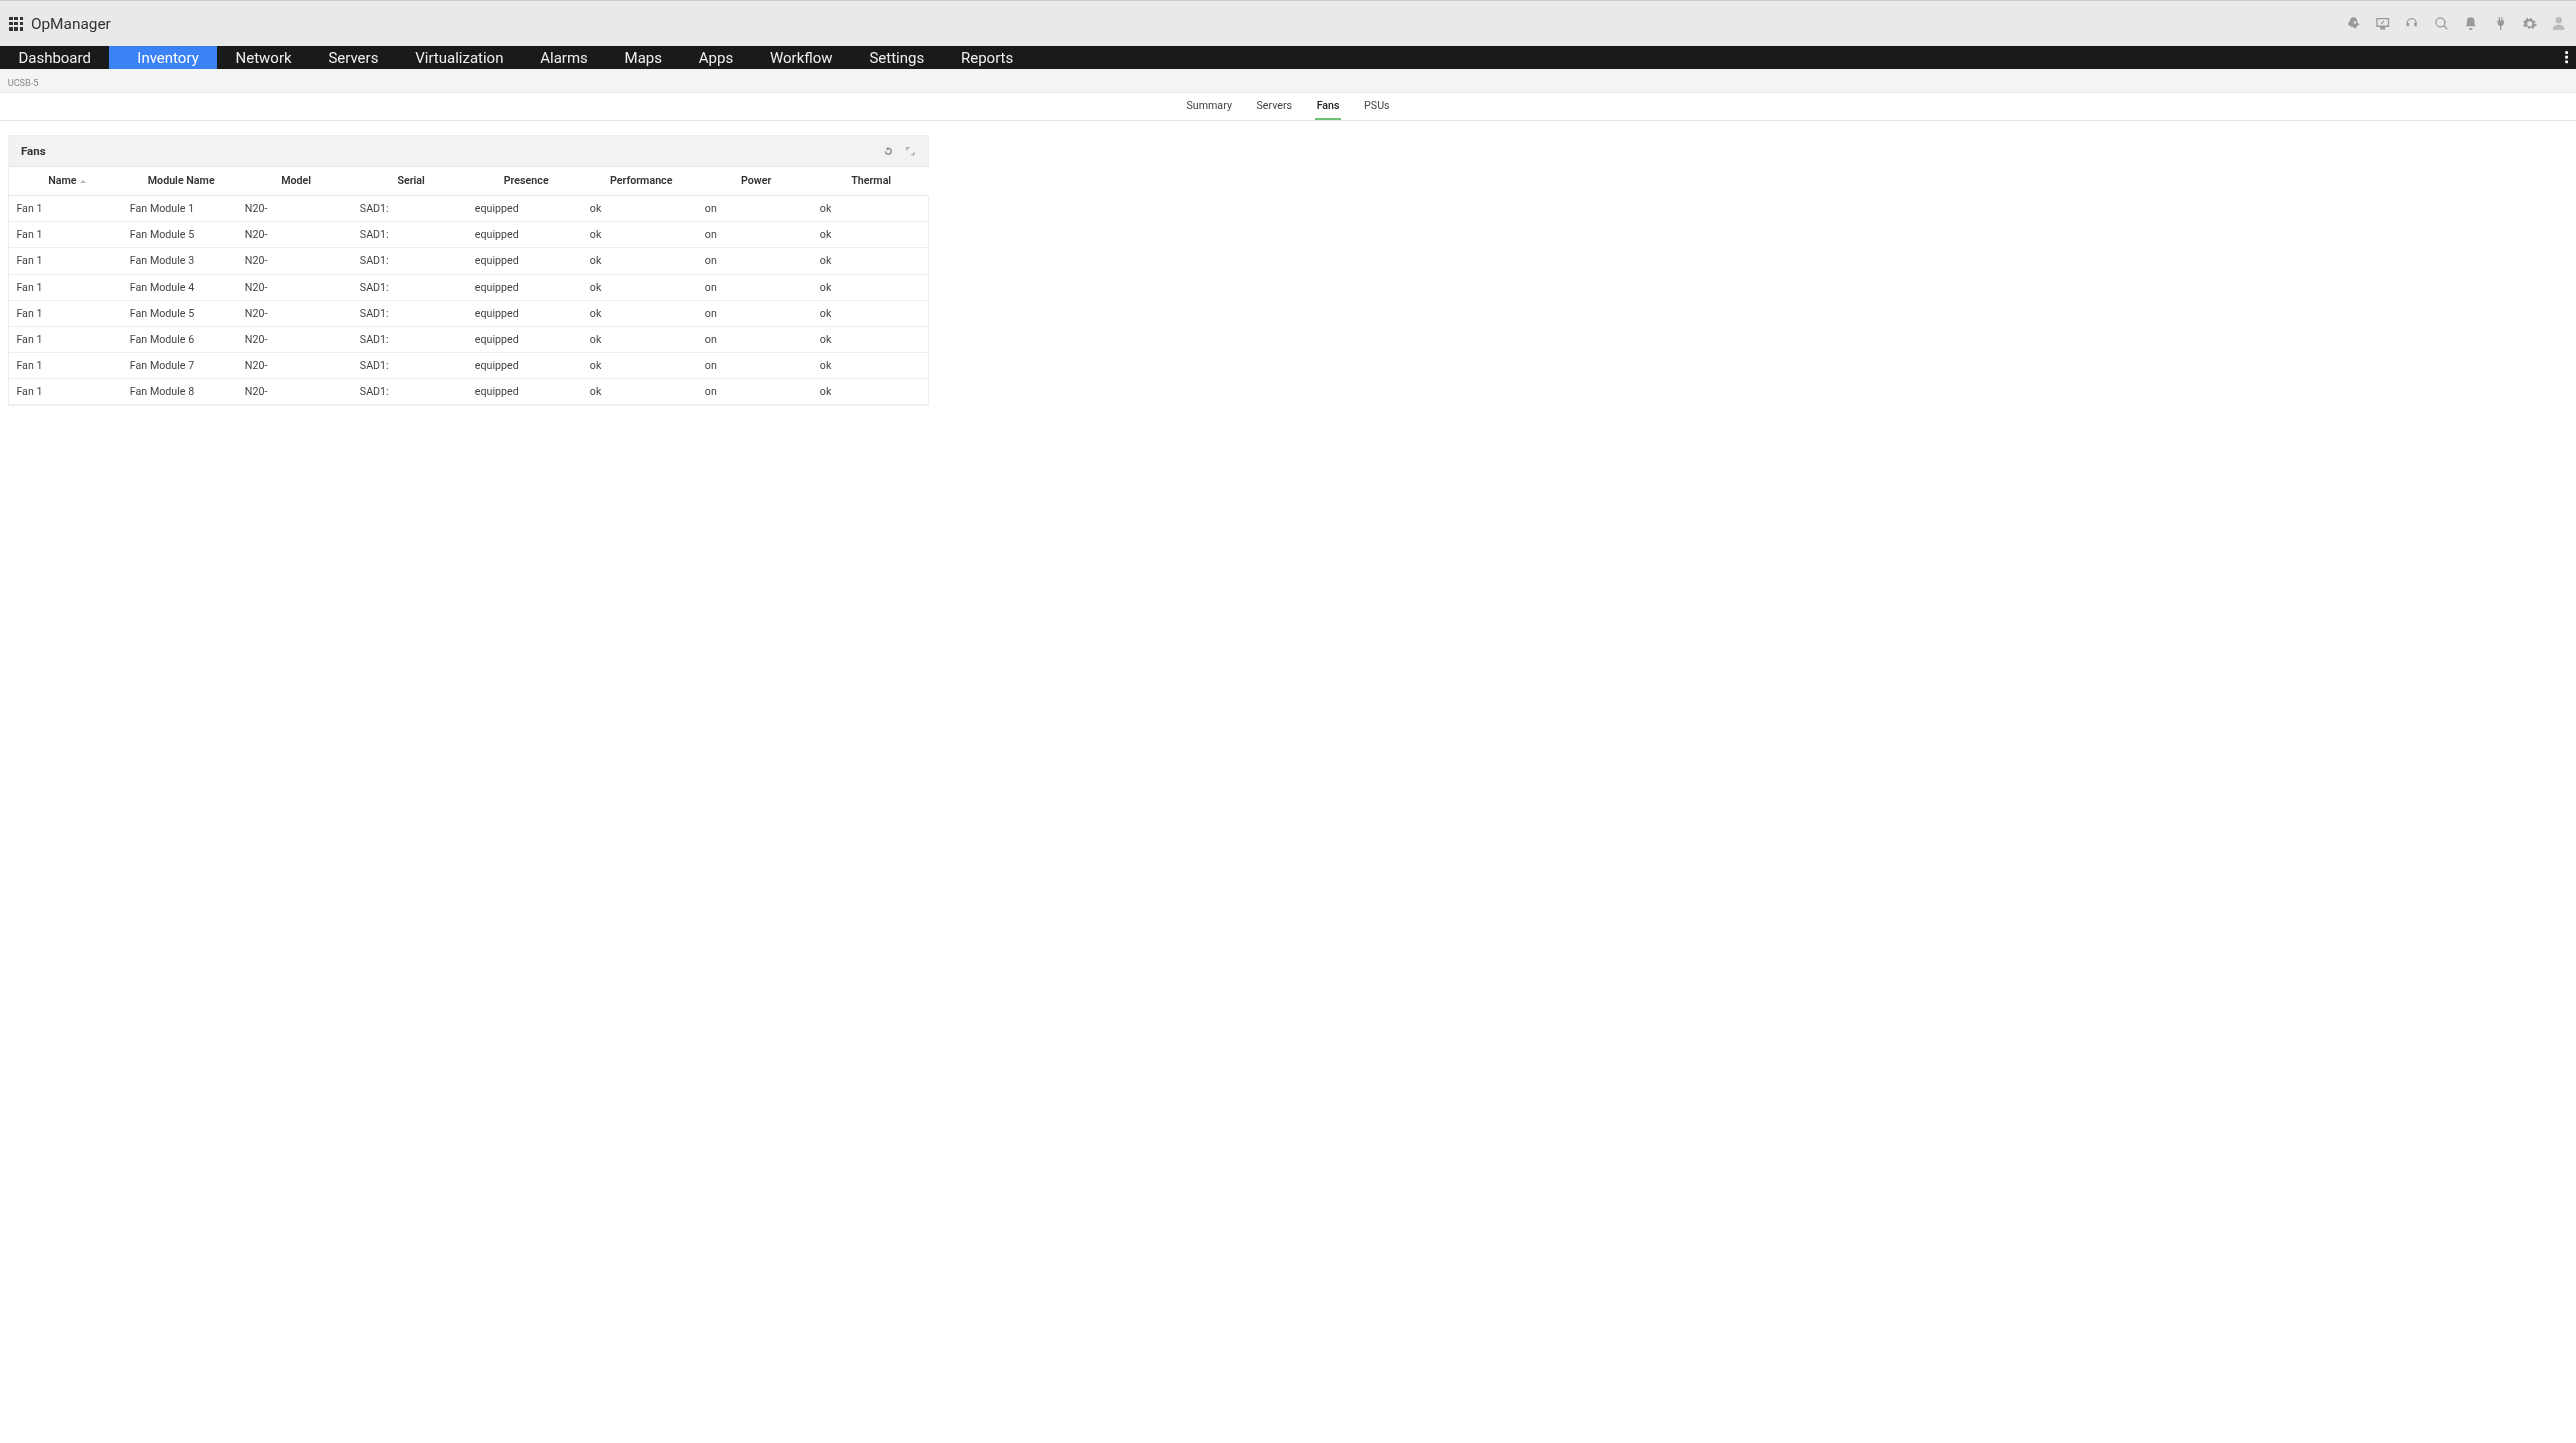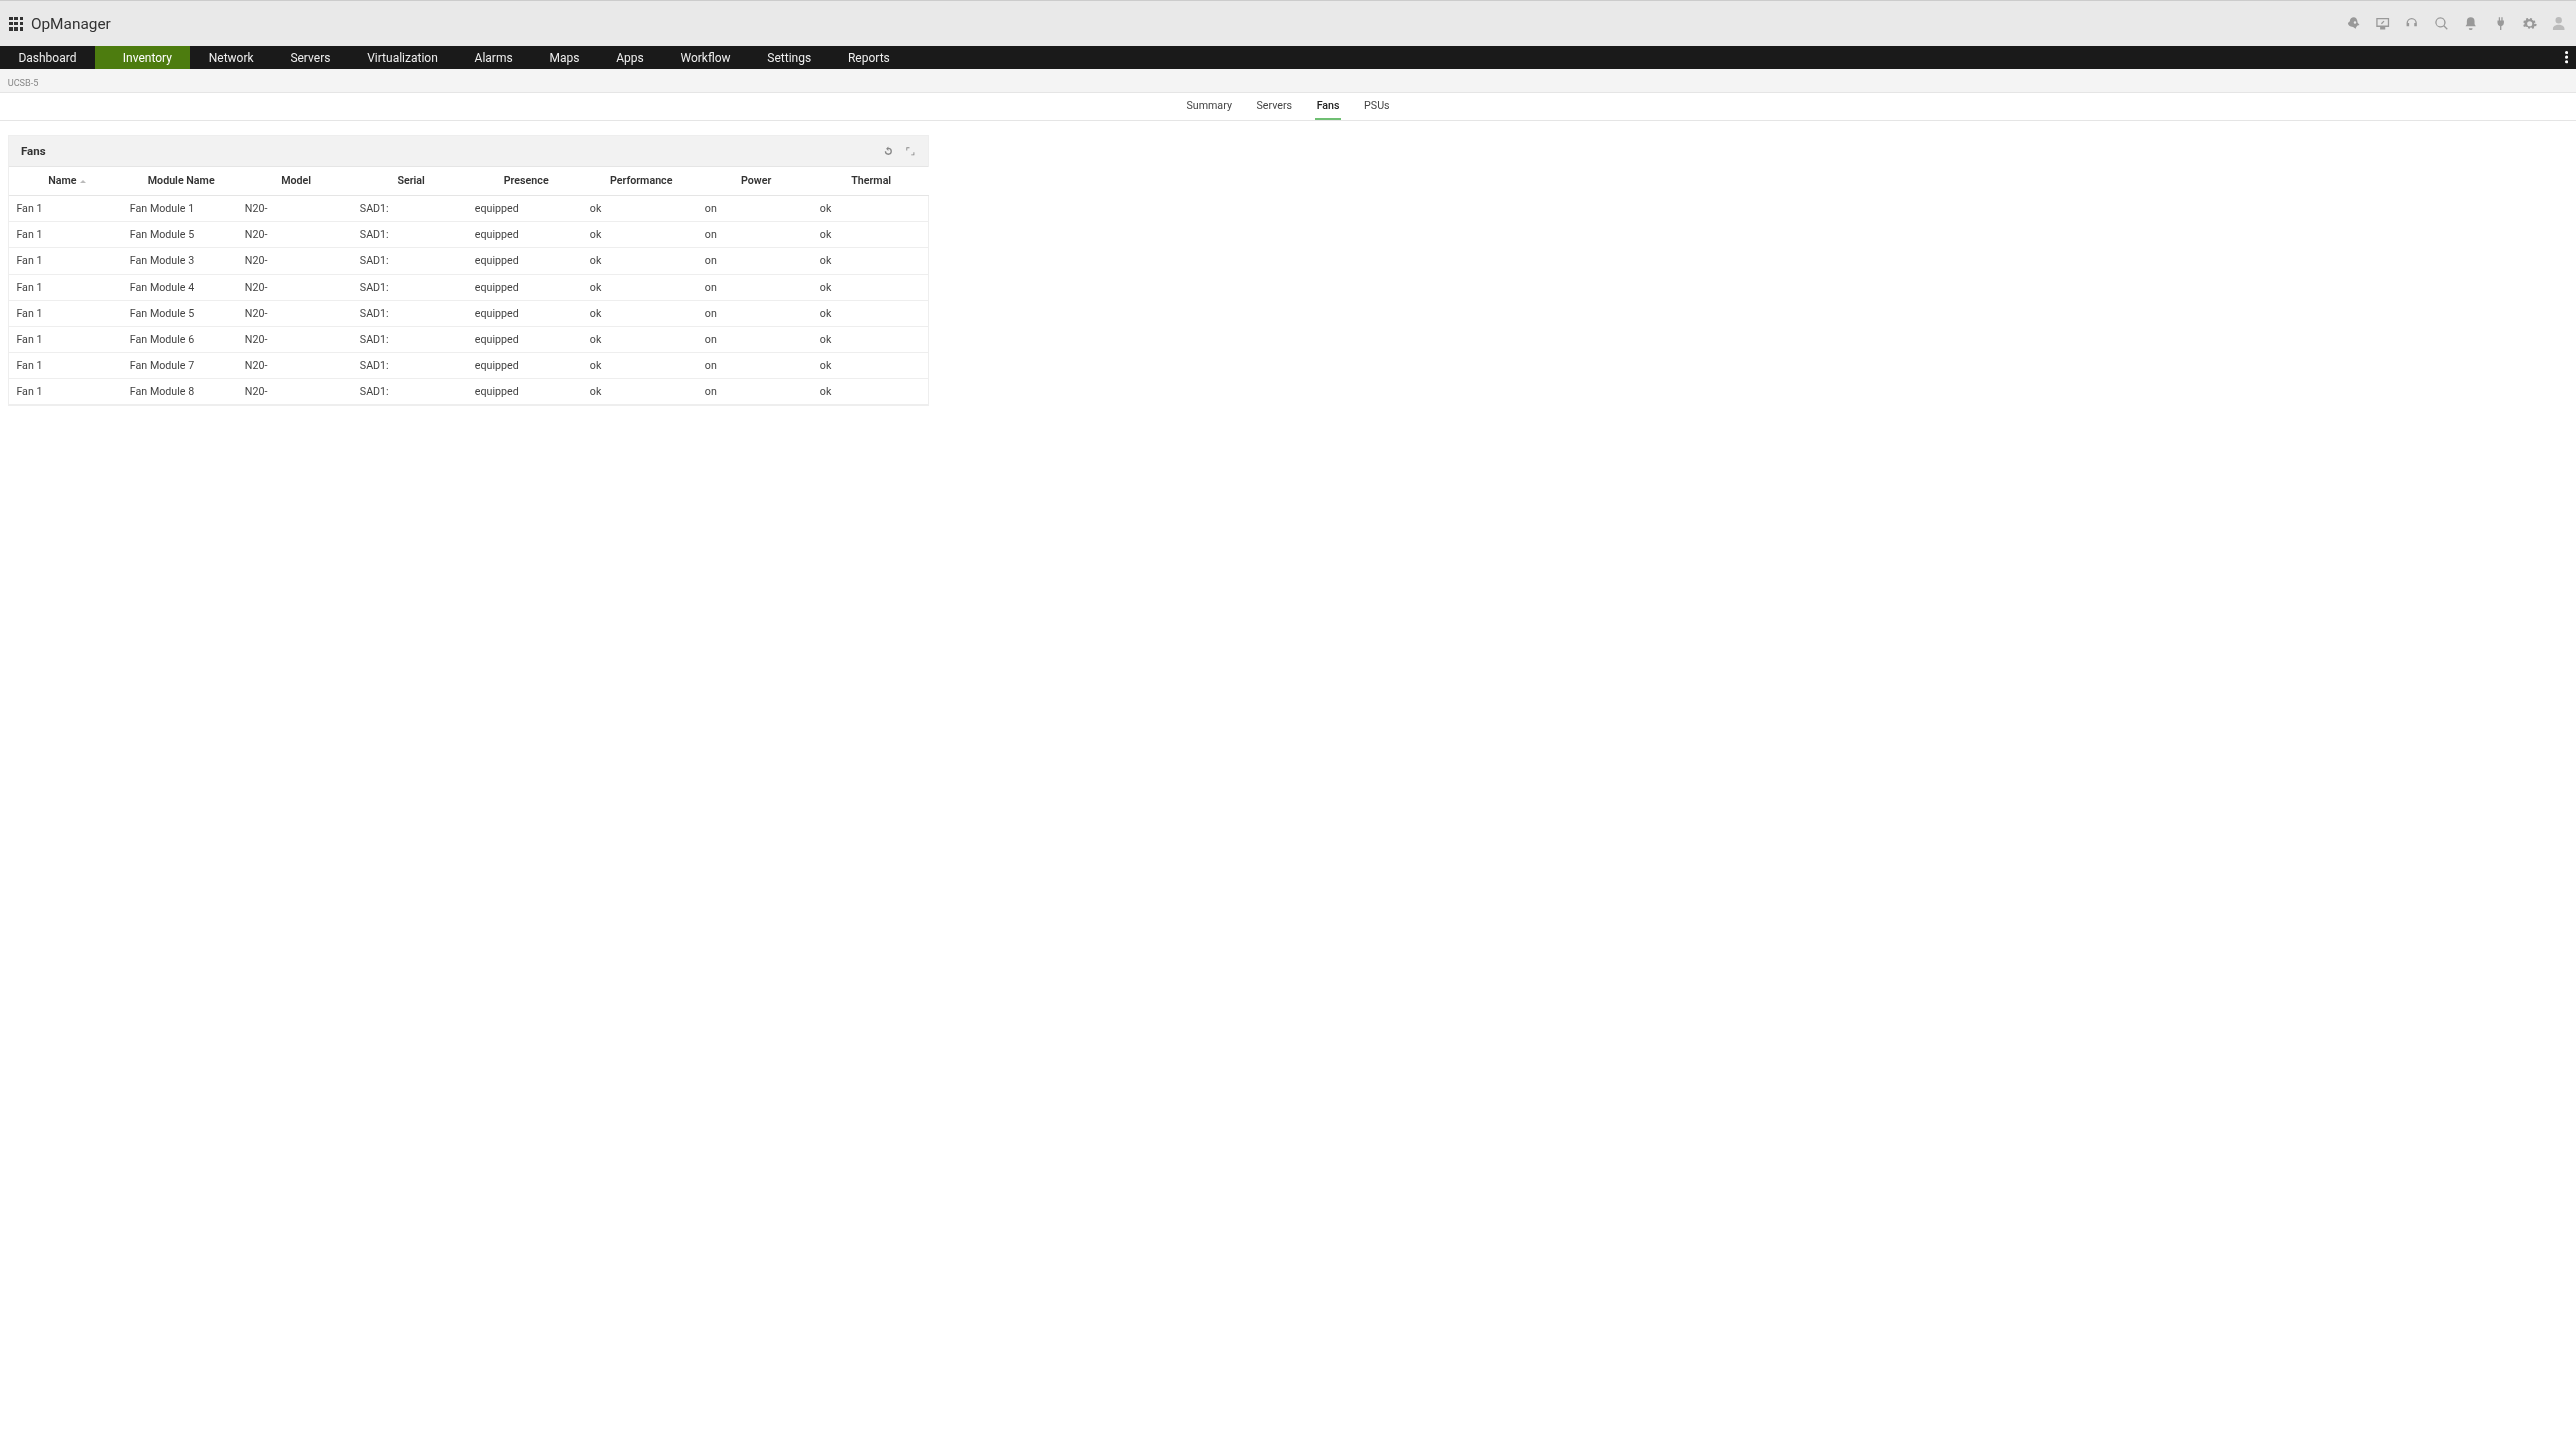--- a/index.html
+++ b/index.html
@@ -32,31 +32,31 @@
   .topbar-right svg { width: 15.4px; height: 15.4px; fill: #999; }
   .avatar-icon svg { fill: #bbb; width: 17px; height: 17px; }
 
   
   .mainnav {
     height: 23px;
     background: #1a1a1a;
     display: flex;
     align-items: stretch;
     color: #fff;
-    font-size: 12px;
+    font-size: 15px;
     position: relative;
   }
   .mainnav-item {
     padding: 0 18.4px;
     display: flex;
     align-items: center;
     cursor: pointer;
     color: #eee;
   }
-  .mainnav-item.active { background: #4d7c0f; color: #fff; padding-left: 28px; }
+  .mainnav-item.active { background: #3b82f6; color: #fff; padding-left: 28px; }
   .mainnav-more {
     margin-left: auto;
     width: 18.4px;
     display: flex;
     align-items: center;
     justify-content: center;
     cursor: pointer;
   }
   .mainnav-more svg { fill: #fff; width: 3.1px; height: 12.3px; }
 

